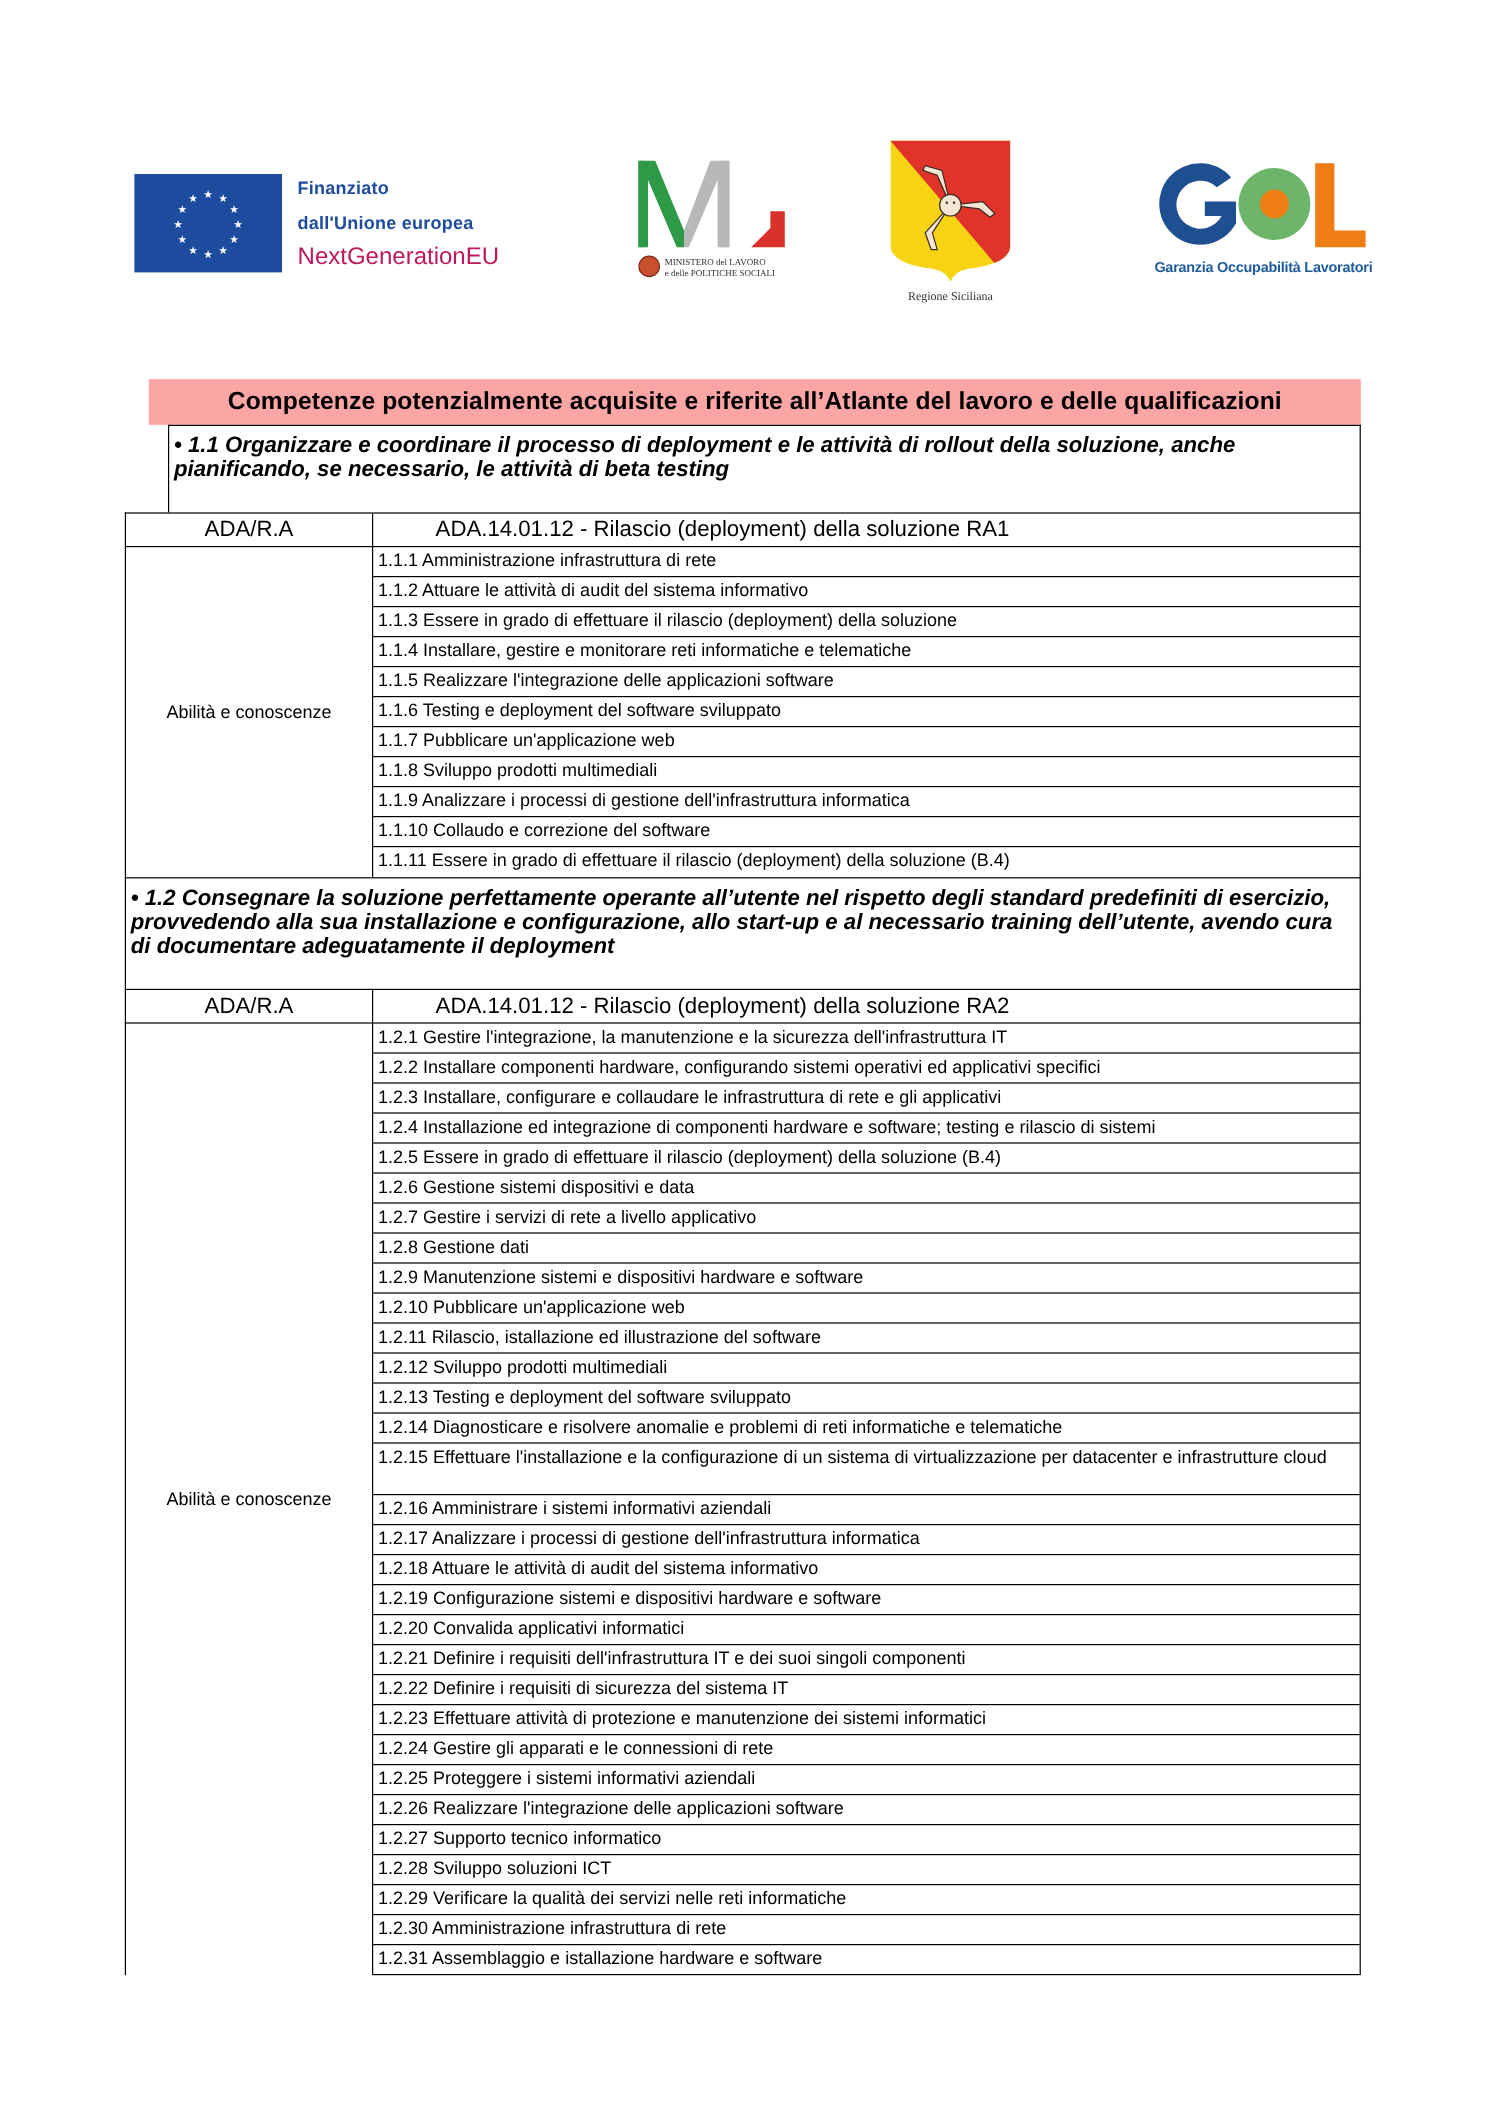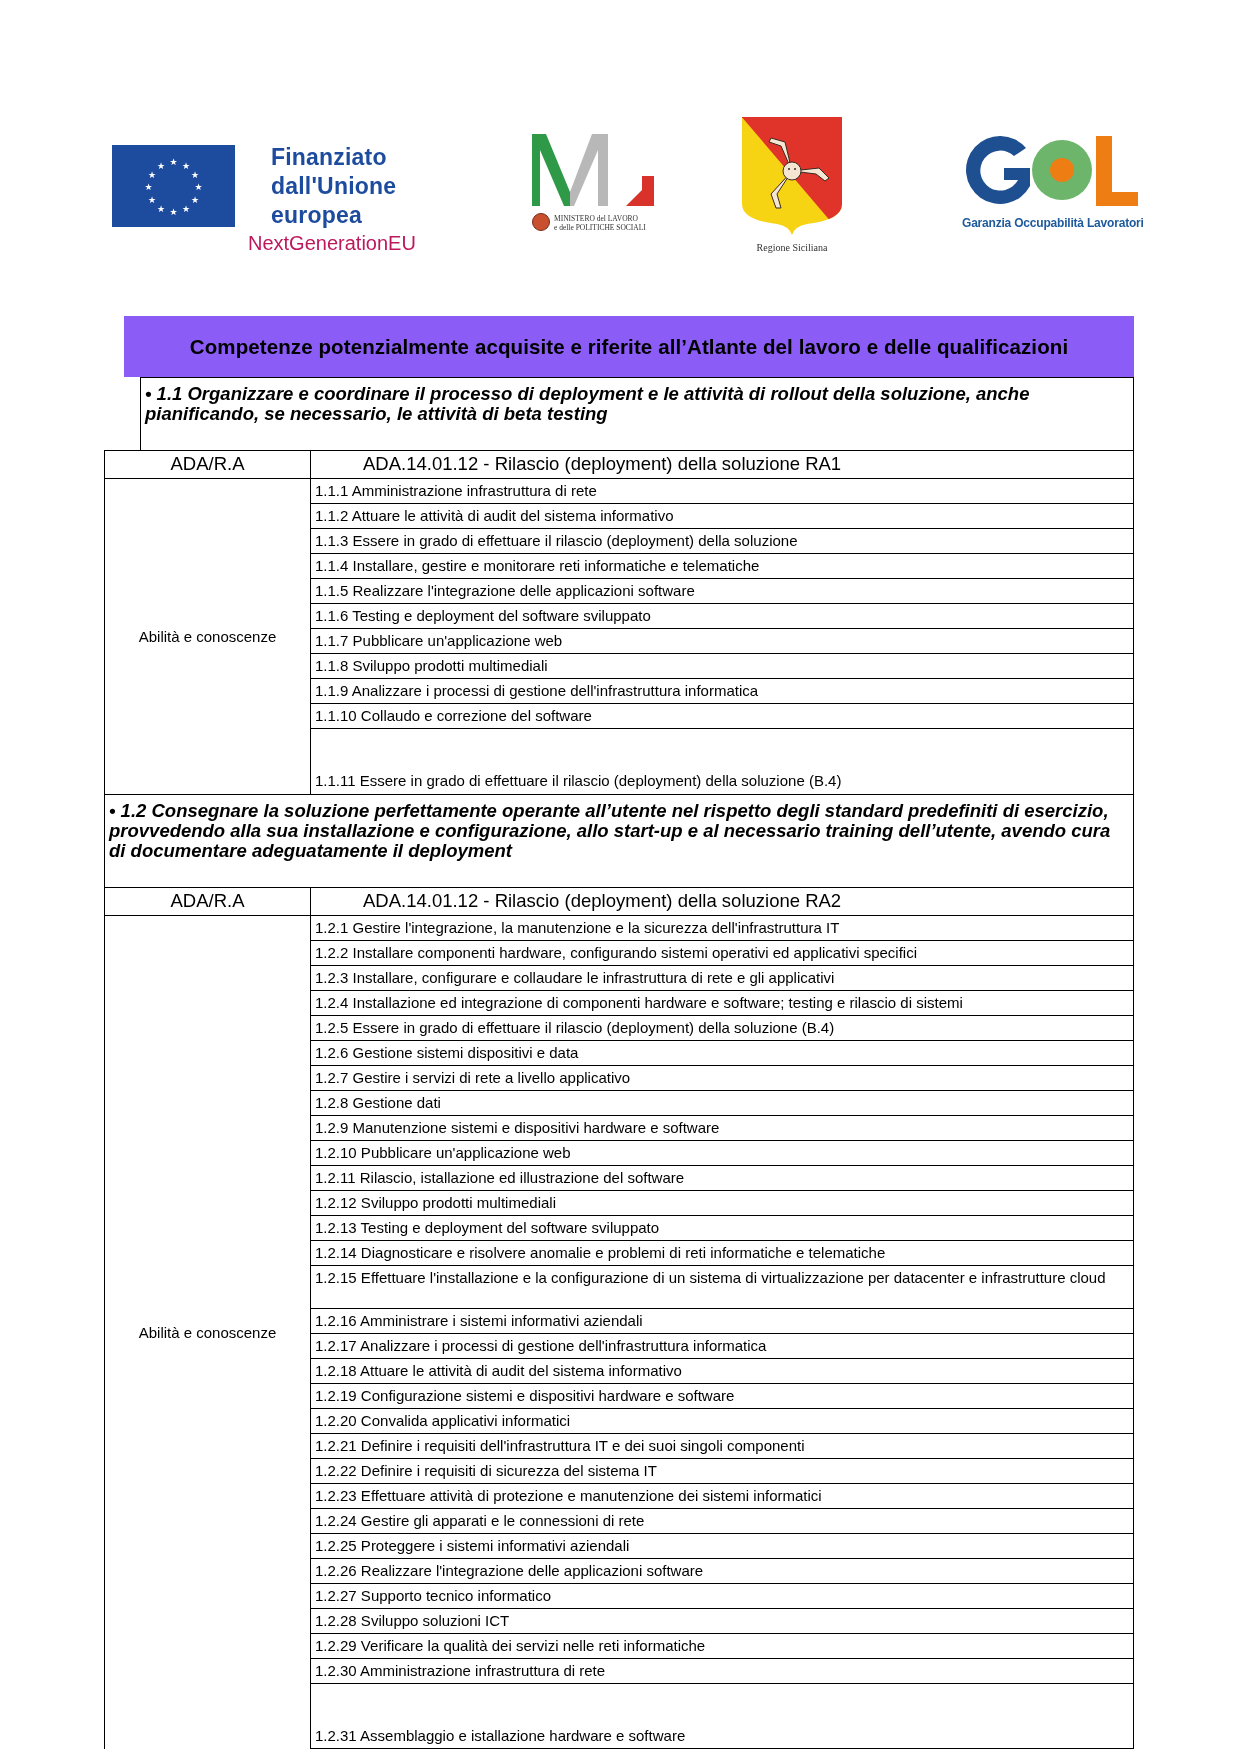--- a/index.html
+++ b/index.html
@@ -6,56 +6,56 @@
   body { width: 1240px; height: 1755px; position: relative; overflow: hidden; font-family: "Liberation Sans", sans-serif; color: #000; }
 
   
   .logos { position: absolute; left: 0; top: 0; width: 1240px; height: 280px; }
   .logo { position: absolute; }
 
   .eu-logo { left: 112px; top: 143px; width: 380px; height: 90px; }
   .eu-flag { position: absolute; left: 0; top: 2px; width: 123px; height: 82px; background: #1d4b9e; }
   .eu-flag svg { position: absolute; left: 0; top: 0; }
   .eu-text { position: absolute; left: 136px; top: 0; color: #1d4b9e; }
-  .eu-line1, .eu-line2 { font-weight: bold; font-size: 23px; line-height: 29px; letter-spacing: 0.2px; margin-left: 23px; }
+  .eu-line1, .eu-line2 { font-weight: bold; font-size: 15px; line-height: 29px; letter-spacing: 0.2px; }
   .eu-line3 { font-size: 20px; line-height: 27px; color: #be185d; }
 
   .ml-logo { left: 530px; top: 130px; width: 125px; height: 110px; }
   .ml-letters { position: absolute; left: 0; top: 0; width: 125px; height: 80px; }
   .ml-emblem { position: absolute; left: 2px; top: 83px; width: 16px; height: 16px; border-radius: 50%; background: #c8502e; border: 1px solid #7c2a1a; }
   .ml-text { position: absolute; left: 24px; top: 84px; font-family: "Liberation Serif", serif; font-size: 7.5px; line-height: 9px; color: #333; white-space: nowrap; }
 
   .sicily-logo { left: 737px; top: 116px; width: 110px; height: 140px; }
   .sicily-shield { position: absolute; left: 4px; top: 0; }
   .sicily-text { position: absolute; left: 0; top: 126px; width: 110px; text-align: center; font-family: "Liberation Serif", serif; font-size: 10px; color: #333; }
 
   .gol-logo { left: 962px; top: 130px; width: 180px; height: 110px; }
   .gol-mark { position: absolute; left: 2px; top: 0; }
   .gol-text { position: absolute; left: 0; top: 86px; width: 180px; text-align: center; font-weight: bold; font-size: 12px; color: #1e5a9c; letter-spacing: -0.2px; white-space: nowrap; }
 
   
   .doc-table { position: absolute; left: 104px; top: 316px; width: 1030px; }
-  .title-row { height: 61px; background: #8b5cf6; display: flex; align-items: center; justify-content: center; margin-left: 20px; }
+  .title-row { height: 38px; background: #fca5a5; display: flex; align-items: center; justify-content: center; margin-left: 20px; }
   .title-row span { font-weight: bold; font-size: 20.5px; letter-spacing: 0.1px; }
 
   .section-head { border: 1.5px solid #000; border-bottom: none; padding: 6px 4px 0 4px; font-weight: bold; font-style: italic; font-size: 18.5px; line-height: 20px; box-sizing: border-box; }
   .section-head.s1 { height: 73px; margin-left: 36px; }
   .section-head.s2 { height: 93px; }
 
   .ada-row { display: flex; height: 28px; border: 1.5px solid #000; border-bottom: none; box-sizing: border-box; gap: 48px; }
   .ada-label { width: 206px; border-right: 1.5px solid #000; text-align: center; font-size: 18.5px; line-height: 26px; box-sizing: border-box; }
   .ada-value { flex: 1; padding-left: 4px; font-size: 18.5px; line-height: 26px; }
 
   .skills-block { display: flex; }
   .skills-label { width: 206px; border-left: 1.5px solid #000; border-top: 1.5px solid #000; box-sizing: border-box; display: flex; align-items: center; justify-content: center; font-size: 15px; }
   .skills-label.open-bottom { border-bottom: none; }
   .skills-list { flex: 1; border-left: 1.5px solid #000; border-right: 1.5px solid #000; border-top: 1.5px solid #000; box-sizing: border-box; }
   .skill-item { border-bottom: 1.5px solid #000; height: 25px; box-sizing: border-box; padding-left: 4px; font-size: 15px; line-height: 23px; white-space: nowrap; overflow: hidden; }
   .skill-item.tall { height: 43px; line-height: 17px; white-space: normal; padding-top: 3px; }
-  .skill-item:last-child { border-bottom: 1.5px solid #000; margin-top: 40px; }
+  .skill-item:last-child { border-bottom: 1.5px solid #000; }
   .block1 .skills-list .skill-item:last-child { border-bottom: none; }
 </style>
 </head>
 <body>
 
 <div class="logos">
 
   <div class="logo eu-logo">
     <div class="eu-flag">
       <svg width="123" height="82" viewBox="0 0 123 82">

